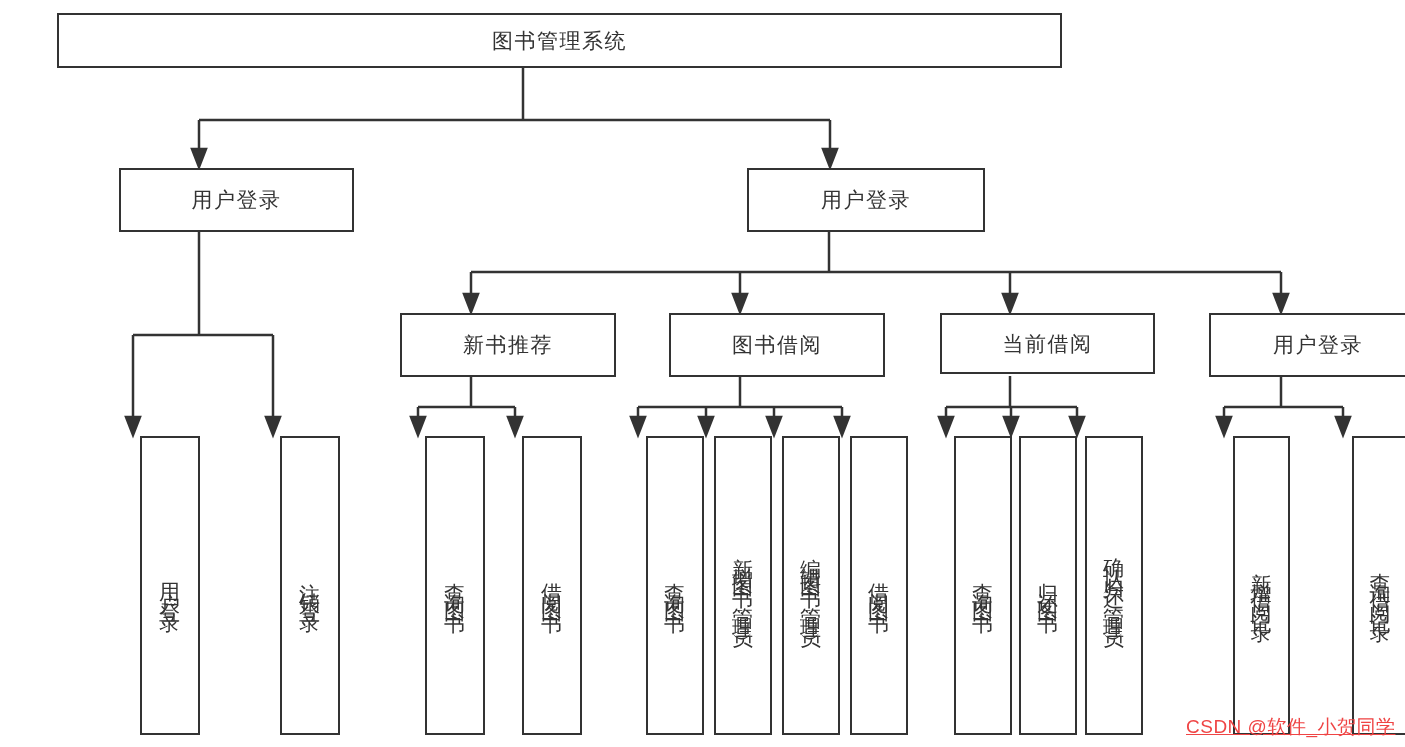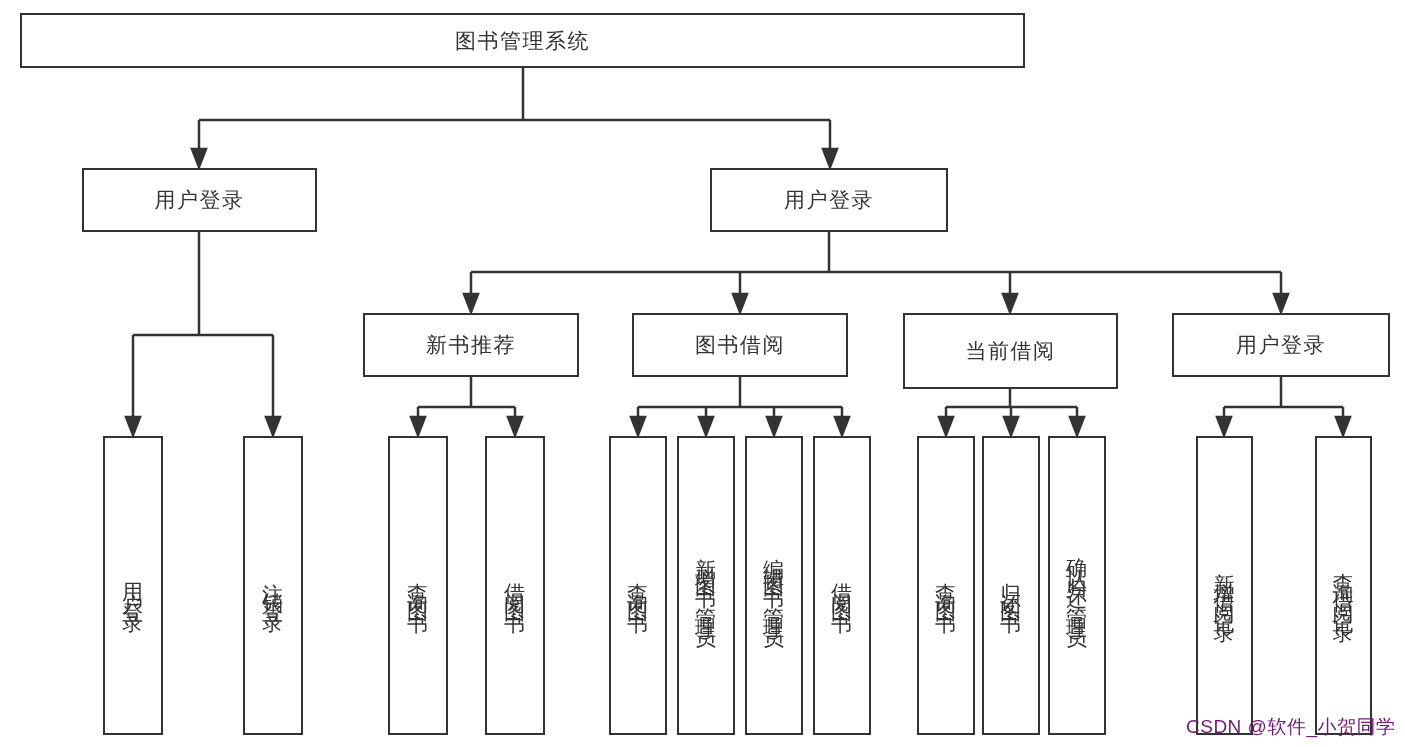--- a/index.html
+++ b/index.html
@@ -4,30 +4,30 @@
 <style>
   html,body { margin:0; padding:0; background:#ffffff; }
   #canvas {
     position:relative; width:1405px; height:747px; background:#ffffff;
     font-family:"Liberation Sans", sans-serif; overflow:hidden;
   }
   #wires { position:absolute; left:0; top:0; z-index:1; }
   .box {
     position:absolute; box-sizing:border-box; background:#ffffff;
     border:2.5px solid #333333; color:#333333; z-index:2;
-    display:flex; align-items:center; justify-content:center;
+    display:flex; align-items:center; justify-content:center;margin-left:37px;
   }
   .h { font-size:21px; letter-spacing:1.5px; white-space:nowrap; }
   .v .vtext {
     writing-mode:vertical-rl; text-orientation:mixed;
     font-size:21px; letter-spacing:10px; line-height:1; white-space:nowrap;
   }
   #watermark {
     position:absolute; left:1186px; top:714px; z-index:3;
-    font-size:19px; color:#701a75; letter-spacing:0.5px; white-space:nowrap;
+    font-size:19px; color:#ef4444; letter-spacing:0.5px; white-space:nowrap;text-decoration:underline;
   }
 </style>
 </head>
 <body>
 
 <div id="canvas">
 
   <svg id="wires" width="1405" height="747" viewBox="0 0 1405 747">
     <g stroke="#333333" stroke-width="2.5" fill="#333333">
 
@@ -106,21 +106,21 @@
     </g>
   </svg>
 
   <div class="box h" style="left:20px;top:13px;width:1005px;height:55px">图书管理系统</div>
 
   <div class="box h" style="left:82px;top:168px;width:235px;height:64px">用户登录</div>
   <div class="box h" style="left:710px;top:168px;width:238px;height:64px">用户登录</div>
 
   <div class="box h" style="left:363px;top:313px;width:216px;height:64px">新书推荐</div>
   <div class="box h" style="left:632px;top:313px;width:216px;height:64px">图书借阅</div>
-  <div class="box h" style="left:903px;top:313px;width:215px;height:76px">当前借阅</div>
+  <div class="box h" style="left:903px;top:313px;width:215px;height:61px">当前借阅</div>
   <div class="box h" style="left:1172px;top:313px;width:218px;height:64px">用户登录</div>
 
   <div class="box v" style="left:103px;top:436px;width:60px;height:299px">
     <span class="vtext">用户登录</span>
     </div>
   <div class="box v" style="left:243px;top:436px;width:60px;height:299px">
     <span class="vtext">注销登录</span>
     </div>
 
   <div class="box v" style="left:388px;top:436px;width:60px;height:299px">

